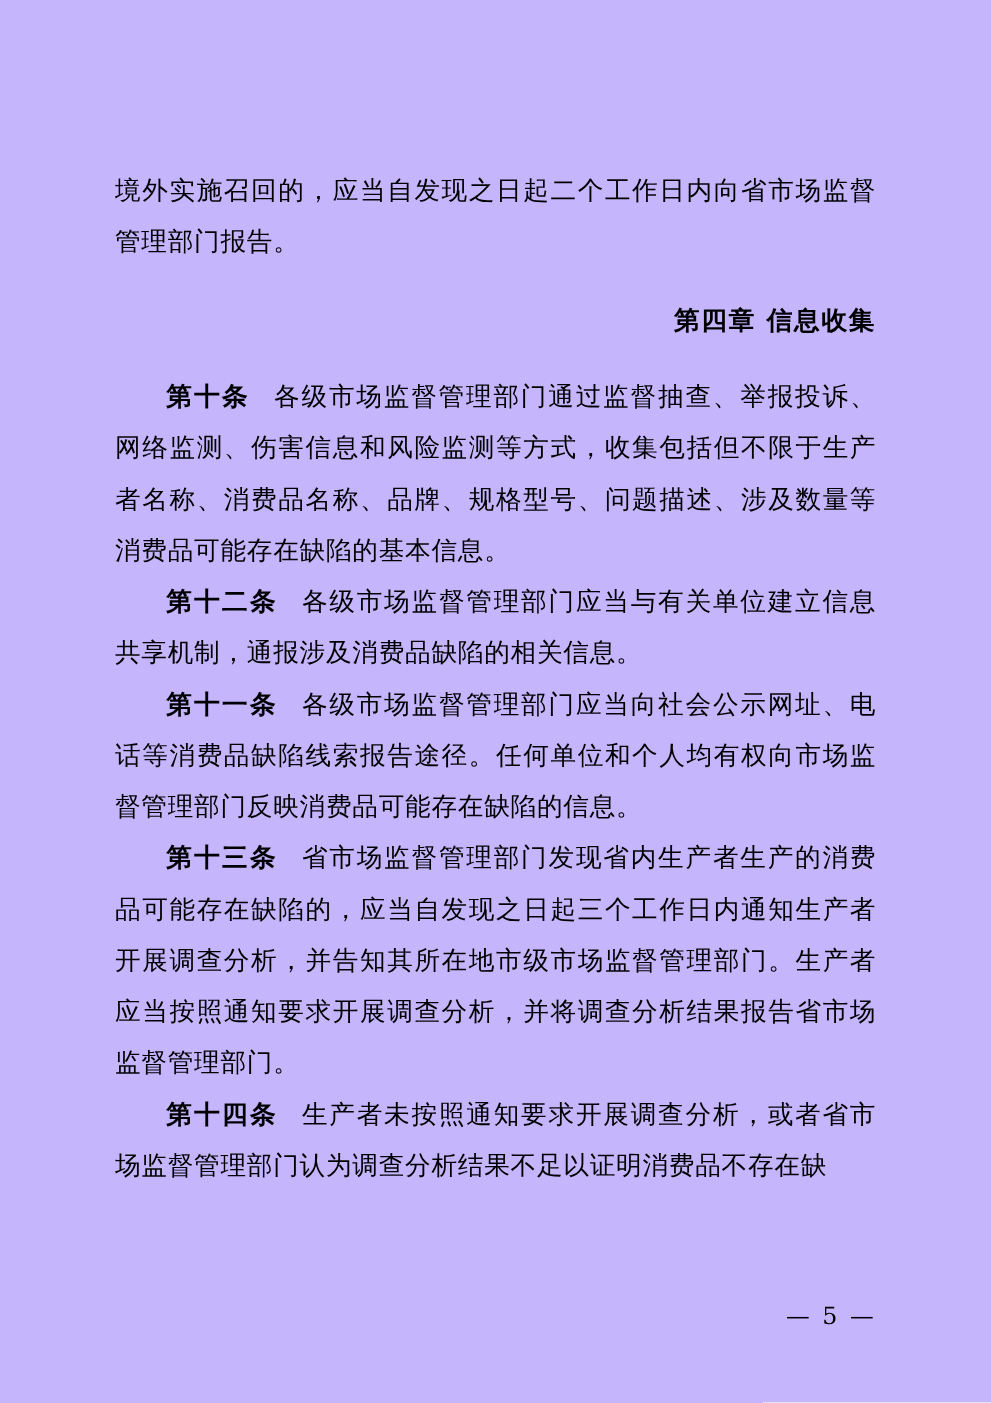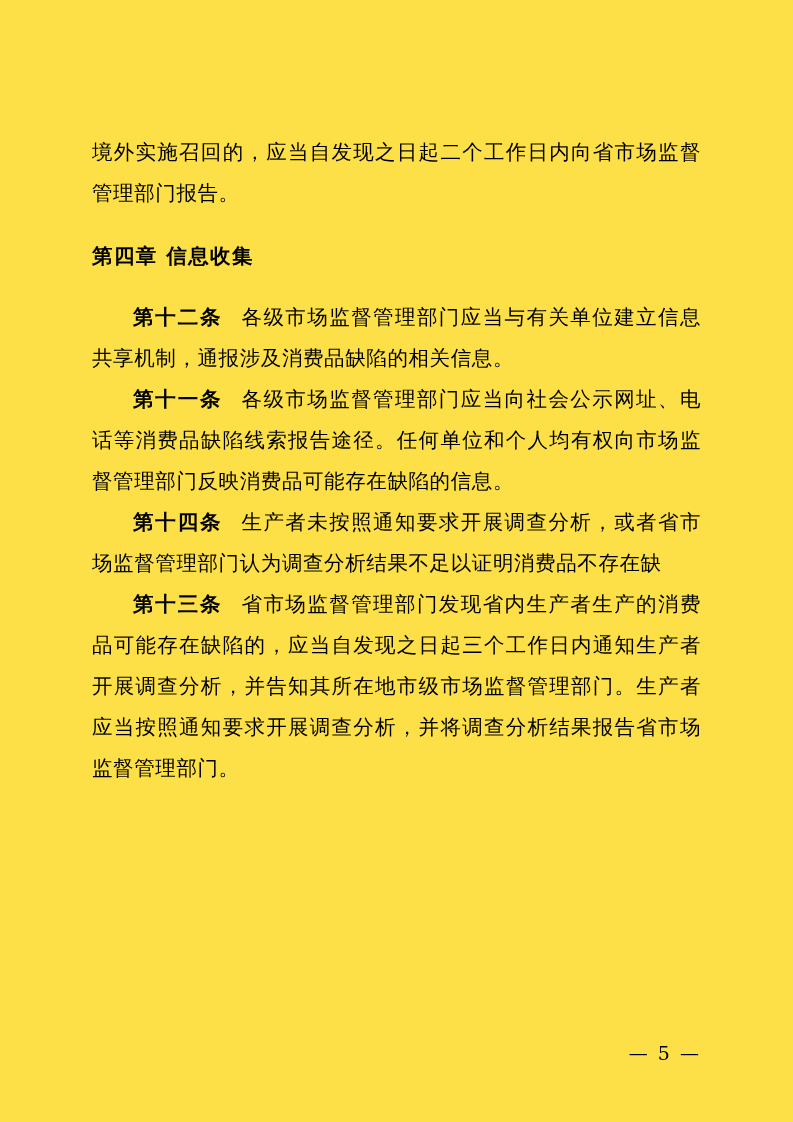--- a/index.html
+++ b/index.html
@@ -8,41 +8,41 @@
     background: #ffffff;
   }
   body {
     font-family: "DejaVu Serif", "Liberation Serif", serif;
     color: #000000;
   }
   .page {
     position: relative;
     width: 793px;
     height: 1122px;
-    background: #fde047;
+    background: #c4b5fd;
     box-sizing: border-box;
     padding: 132px 92px 0 92px;
     overflow: hidden;
   }
   .doc-body {
     font-size: 20.5px;
     line-height: 41px;
     letter-spacing: 0.6px;
     text-align: justify;
     text-justify: inter-ideograph;
   }
   .para {
     margin: 0 0 0 0;
     text-indent: 2em;
   }
   .para.no-indent {
     text-indent: 0;
   }
   .heading {
-    text-align: left;
+    text-align: right;
     font-weight: bold;
     margin: 22px 0 20px 0;
     letter-spacing: 1.4px;
     text-indent: 0;
     font-size: 20.5px;
   }
   .art-label {
     font-weight: bold;
     letter-spacing: 1px;
   }
@@ -63,26 +63,27 @@
 </head>
 <body>
 
 <div class="page">
   <div class="doc-body">
 
     <p class="para no-indent">境外实施召回的，应当自发现之日起二个工作日内向省市场监督管理部门报告。</p>
 
     <p class="heading">第四章  信息收集</p>
 
+    <p class="para"><span class="art-label">第十条</span><span class="art-gap"></span><span>各级市场监督管理部门通过监督抽查、举报投诉、网络监测、伤害信息和风险监测等方式，收集包括但不限于生产者名称、消费品名称、品牌、规格型号、问题描述、涉及数量等消费品可能存在缺陷的基本信息。</span></p>
 
     <p class="para"><span class="art-label">第十二条</span><span class="art-gap"></span><span>各级市场监督管理部门应当与有关单位建立信息共享机制，通报涉及消费品缺陷的相关信息。</span></p>
 
     <p class="para"><span class="art-label">第十一条</span><span class="art-gap"></span><span>各级市场监督管理部门应当向社会公示网址、电话等消费品缺陷线索报告途径。任何单位和个人均有权向市场监督管理部门反映消费品可能存在缺陷的信息。</span></p>
 
 
+    <p class="para"><span class="art-label">第十三条</span><span class="art-gap"></span><span>省市场监督管理部门发现省内生产者生产的消费品可能存在缺陷的，应当自发现之日起三个工作日内通知生产者开展调查分析，并告知其所在地市级市场监督管理部门。生产者应当按照通知要求开展调查分析，并将调查分析结果报告省市场监督管理部门。</span></p>
+
     <p class="para"><span class="art-label">第十四条</span><span class="art-gap"></span><span>生产者未按照通知要求开展调查分析，或者省市场监督管理部门认为调查分析结果不足以证明消费品不存在缺</span></p>
-
-    <p class="para"><span class="art-label">第十三条</span><span class="art-gap"></span><span>省市场监督管理部门发现省内生产者生产的消费品可能存在缺陷的，应当自发现之日起三个工作日内通知生产者开展调查分析，并告知其所在地市级市场监督管理部门。生产者应当按照通知要求开展调查分析，并将调查分析结果报告省市场监督管理部门。</span></p>
 
   </div>
 
   <div class="footer">— 5 —</div>
 </div>
 
 </body></html>

